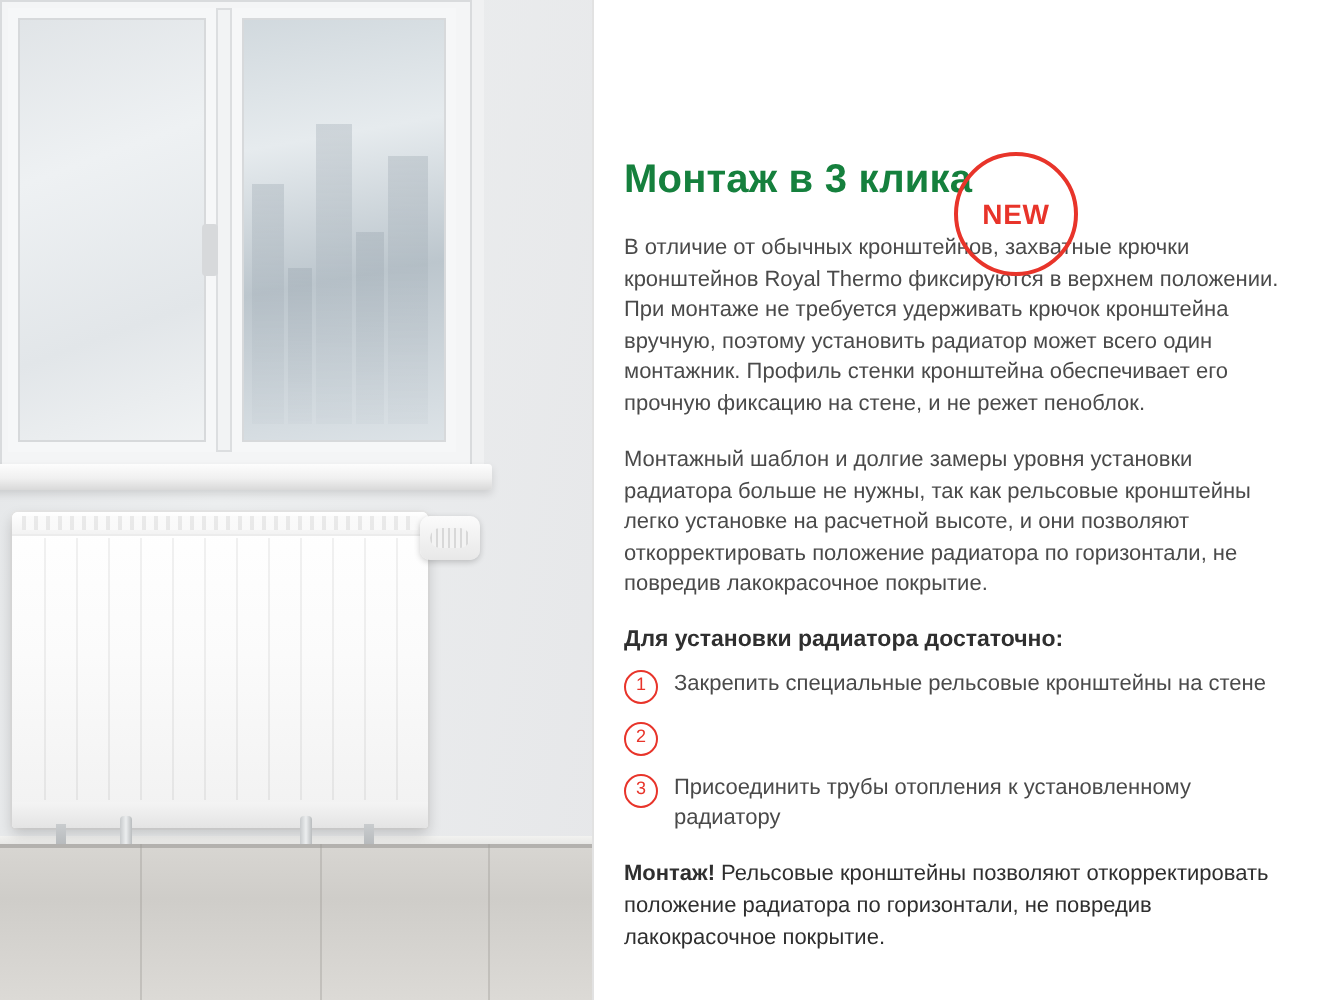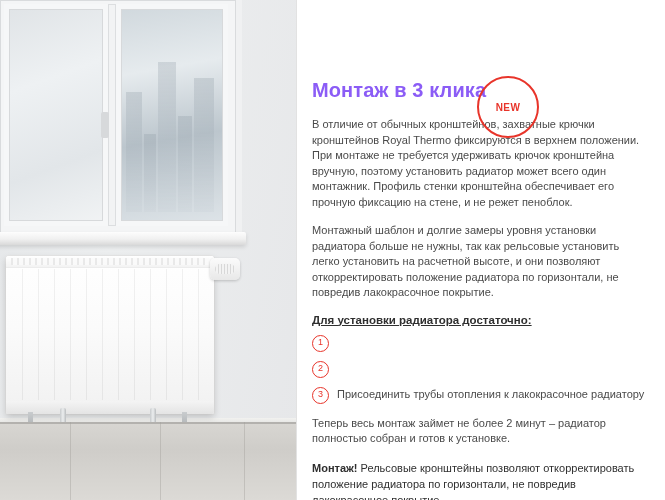--- a/index.html
+++ b/index.html
@@ -203,34 +203,34 @@
     position: relative;
     flex: 1;
     padding: 78px 20px 0 16px;
     box-sizing: border-box;
   }
   h1.title {
     margin: 0 0 14px 0;
     font-size: 20px;
     line-height: 25px;
     font-weight: bold;
-    color: #8b5cf6;
+    color: #15803d;
     letter-spacing: .1px;
     max-width: 190px;
   }
   .new-badge {
     position: absolute;
     right: 126px;
     top: 76px;
     width: 58px;
     height: 58px;
     border-radius: 50%;
     border: 2px solid #e8342a;
     color: #e8342a;
-    font-size: 10px;
+    font-size: 14px;
     font-weight: bold;
     display: flex;
     align-items: center;
     justify-content: center;
     letter-spacing: .4px;
   }
   p.body {
     margin: 0 0 13px 0;
     font-size: 11px;
     line-height: 15.5px;
@@ -238,21 +238,20 @@
     text-align: left;
   }
   p.lead {
     margin-top: 12px;
   }
   .sub {
     margin: 2px 0 9px 0;
     font-size: 11.5px;
     font-weight: bold;
     color: #2f2f2f;
-    text-decoration: underline;
   }
   ol.steps {
     list-style: none;
     margin: 0 0 12px 0;
     padding: 0;
   }
   ol.steps li {
     display: flex;
     align-items: flex-start;
     margin-bottom: 9px;
@@ -341,37 +340,37 @@
 
   <div class="divider"></div>
 
   <div class="content">
 
     <div class="new-badge">NEW</div>
 
     <h1 class="title">Монтаж в 3 клика</h1>
 
     <p class="body lead">В отличие от обычных кронштейнов, захватные крючки кронштейнов Royal Thermo фиксируются в верхнем положении. При монтаже не требуется удерживать крючок кронштейна вручную, поэтому установить радиатор может всего один монтажник. Профиль стенки кронштейна обеспечивает его прочную фиксацию на стене, и не режет пеноблок.</p>
-    <p class="body">Монтажный шаблон и долгие замеры уровня установки радиатора больше не нужны, так как рельсовые установить легко установить на расчетной высоте, и они позволяют откорректировать положение радиатора по горизонтали, не повредив лакокрасочное покрытие.</p>
+    <p class="body">Монтажный шаблон и долгие замеры уровня установки радиатора больше не нужны, так как рельсовые кронштейны легко установке на расчетной высоте, и они позволяют откорректировать положение радиатора по горизонтали, не повредив лакокрасочное покрытие.</p>
 
     <div class="sub">Для установки радиатора достаточно:</div>
 
     <ol class="steps">
       <li>
         <span class="num">1</span>
+        <span>Закрепить специальные рельсовые кронштейны на стене</span>
       </li>
       <li>
         <span class="num">2</span>
       </li>
       <li>
         <span class="num">3</span>
-        <span>Присоединить трубы отопления к лакокрасочное радиатору</span>
+        <span>Присоединить трубы отопления к установленному радиатору</span>
       </li>
     </ol>
 
-    <p class="body">Теперь весь монтаж займет не более 2 минут – радиатор полностью собран и готов к установке.</p>
 
     <p class="important">
       <b>Монтаж!</b><span> Рельсовые кронштейны позволяют откорректировать положение радиатора по горизонтали, не повредив лакокрасочное покрытие.</span>
     </p>
 
   </div>
 </div>
 
 </body></html>

